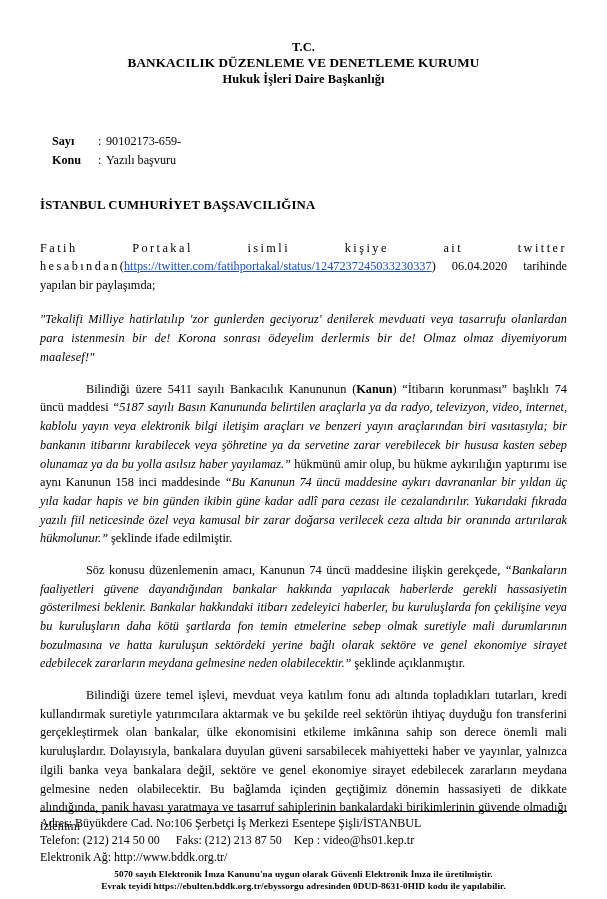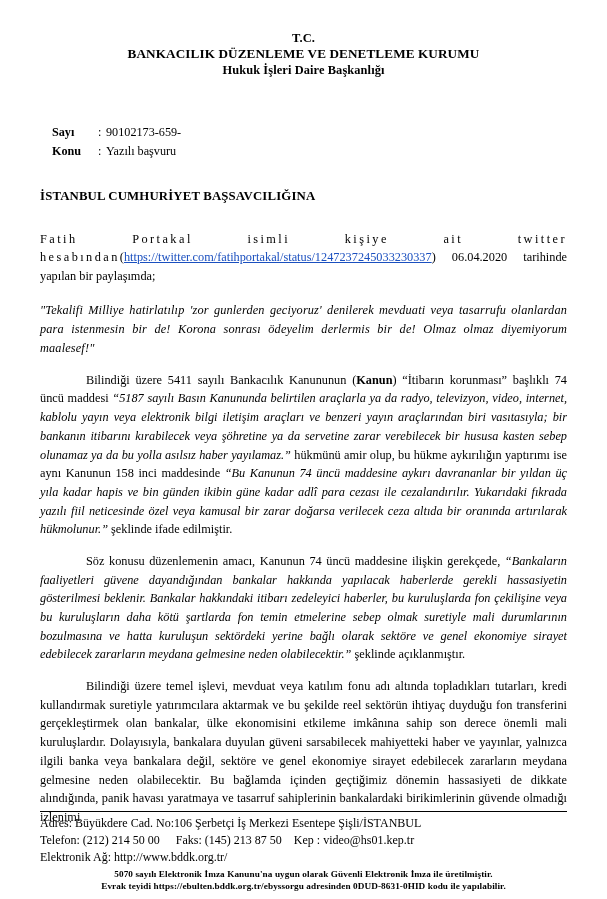--- a/index.html
+++ b/index.html
@@ -14,21 +14,21 @@
     position: relative;
     font-family: "Liberation Serif", "DejaVu Serif", serif;
     color: #000000;
     overflow: hidden;
   }
   .page {
     position: relative;
     width: 607px;
     height: 899px;
     box-sizing: border-box;
-    padding: 4px 40px;
+    padding: 13px 40px;
   }
 
   
   .letterhead {
     text-align: center;
     padding-top: 26px;
     line-height: 1.28;
   }
   .letterhead .lh-line {
     font-weight: bold;
@@ -184,21 +184,21 @@
 
   </div>
 
   <div class="footer">
     <hr class="footer-rule">
     <div class="footer-contact">
       <div>Adres: Büyükdere Cad. No:106 Şerbetçi İş Merkezi Esentepe Şişli/İSTANBUL</div>
       <div>
         <span>Telefon:</span>
         <span>(212) 214 50 00</span><span class="gap-a"></span><span>Faks:</span>
-        <span>(145) 213 87 50</span><span class="gap-b"></span><span>Kep :</span>
+        <span>(212) 213 87 50</span><span class="gap-b"></span><span>Kep :</span>
         <span>video@hs01.kep.tr</span>
       </div>
       <div>
         <span>Elektronik Ağ:</span>
         <span>http://www.bddk.org.tr/</span>
       </div>
     </div>
     <div class="footer-notice">
       <div>5070 sayılı Elektronik İmza Kanunu'na uygun olarak Güvenli Elektronik İmza ile üretilmiştir.</div>
       <div>Evrak teyidi https://ebulten.bddk.org.tr/ebyssorgu adresinden 0DUD-8631-0HID kodu ile yapılabilir.</div>

